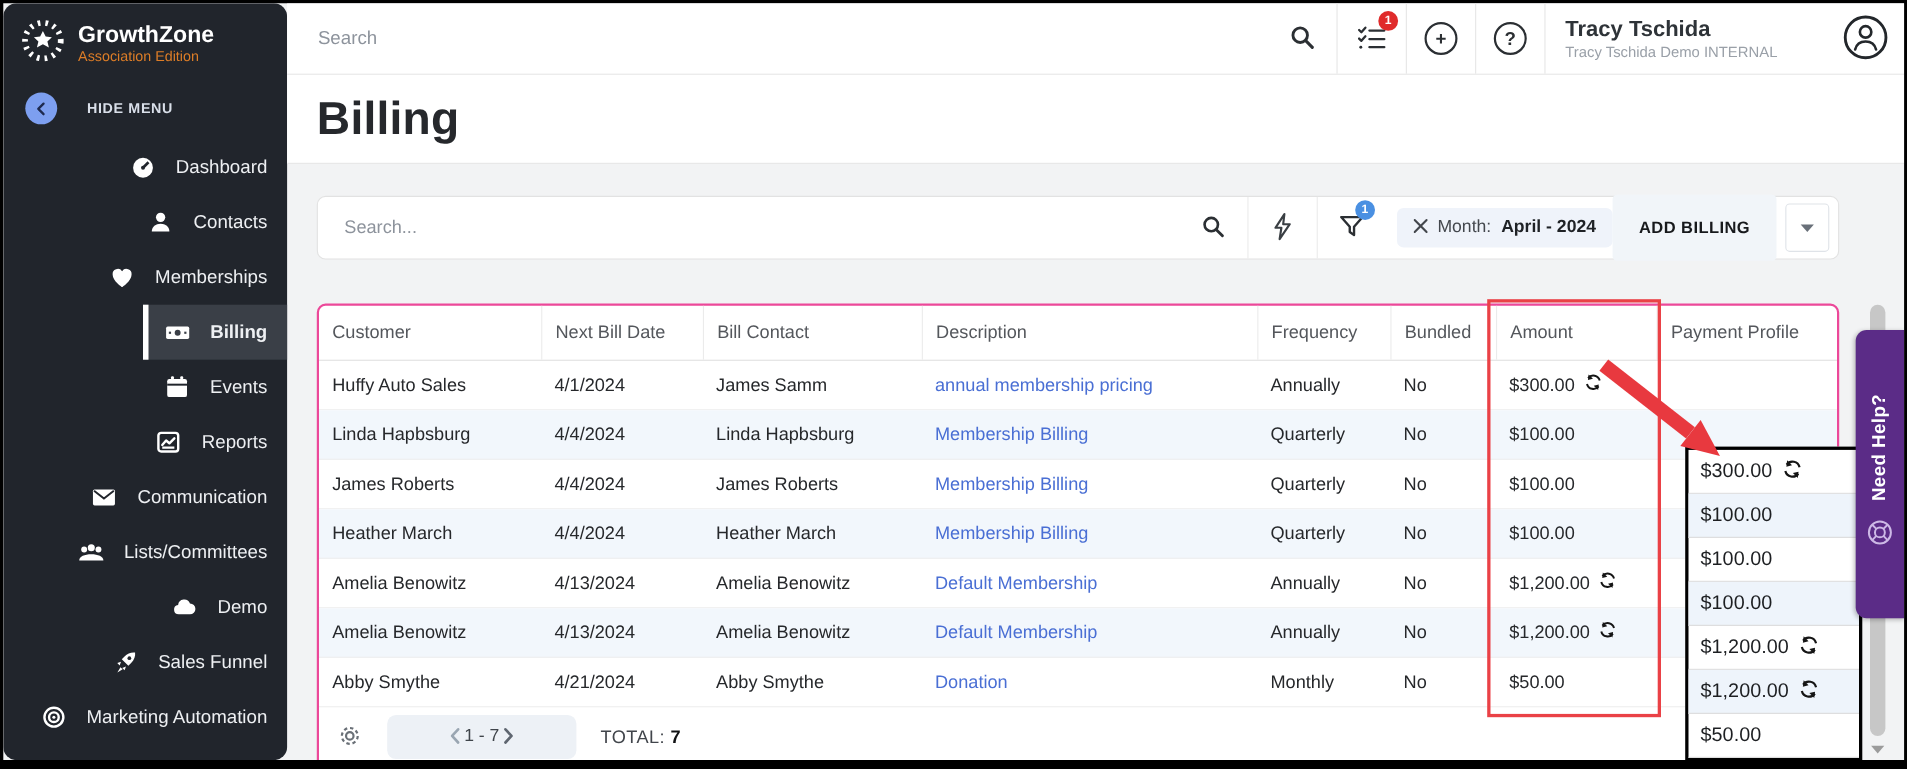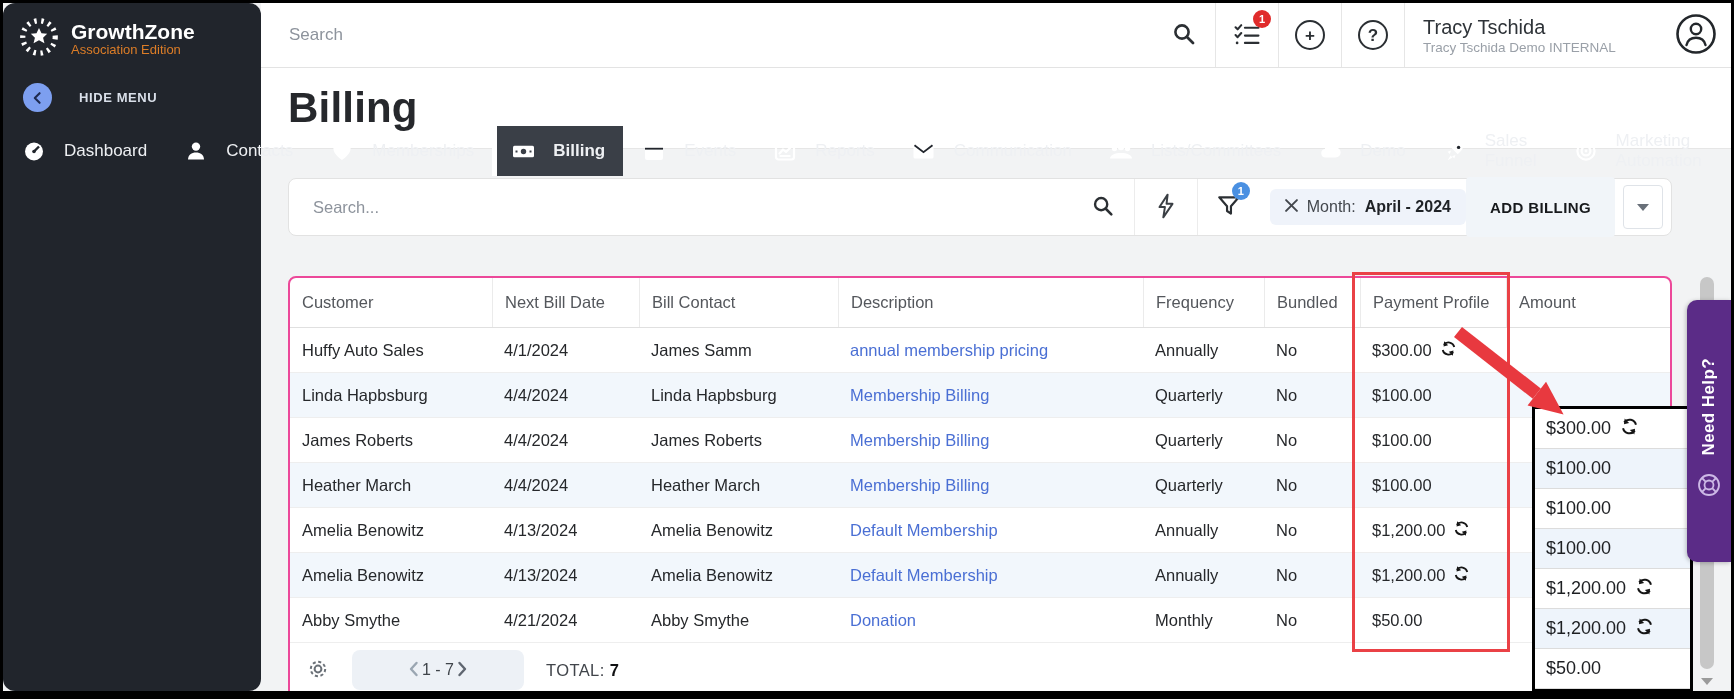--- a/index.html
+++ b/index.html
@@ -8,38 +8,38 @@
 
   
   .sidebar{width:258px;flex-shrink:0;background:#21252c;color:#f2f3f5;display:flex;flex-direction:column;border-radius:12px;}
   .brand{display:flex;align-items:center;gap:10px;padding:12px 10px 8px 14px;}
   .brand-text{line-height:1.12;}
   .brand-name{font-size:21px;font-weight:bold;color:#fff;}
   .brand-edition{font-size:13px;color:#dd7d27;}
   .hide-menu{display:flex;align-items:center;gap:27px;padding:12px 16px 8px 20px;cursor:pointer;}
   .hide-circle{width:29px;height:29px;border-radius:50%;background:#7d9ff0;display:flex;align-items:center;justify-content:center;}
   .hide-label{font-size:13px;font-weight:bold;color:#d9dfe9;letter-spacing:.6px;}
-  .nav{margin-top:6px;display:flex;flex-direction:row;}
+  .nav{margin-top:6px;display:flex;flex-direction:column;align-items:flex-end;}
   .nav-item{position:relative;display:flex;align-items:center;gap:17px;height:50px;padding:0 18px;font-size:17px;color:#eef0f3;cursor:pointer;}
   .nav-item.active{background:#3a3f47;font-weight:bold;}
   .nav-item.active::before{content:"";position:absolute;left:0;top:0;bottom:0;width:5px;background:#fff;}
   .nav-ic{width:26px;display:flex;justify-content:center;flex-shrink:0;}
 
   
   .main{flex:1;display:flex;flex-direction:column;min-width:0;}
   .topbar{height:64px;background:#fff;border-bottom:1px solid #e3e3e3;display:flex;align-items:center;flex-shrink:0;}
   .topbar-search{flex:1;border:0;outline:0;font-size:17px;color:#333;padding:0 10px 0 28px;background:transparent;}
   .topbar-search::placeholder{color:#8d939c;}
   .tb-btn{width:62px;height:64px;display:flex;align-items:center;justify-content:center;position:relative;cursor:pointer;background:none;border:none;padding:0;}
   .tb-sep{width:1px;height:64px;background:#e6e6e6;flex-shrink:0;}
   .badge{position:absolute;border-radius:50%;color:#fff;font-size:11px;font-weight:bold;display:flex;align-items:center;justify-content:center;}
   .badge-red{top:7px;right:7px;width:18px;height:18px;background:#e02b2b;}
   .circle-glyph{width:26px;height:26px;border:2px solid #2b2f33;border-radius:50%;display:flex;align-items:center;justify-content:center;font-size:17px;font-weight:bold;color:#2b2f33;line-height:1;}
   .user-block{padding:0 20px 0 18px;cursor:pointer;min-width:232px;}
-  .user-name{font-size:20px;font-weight:normal;color:#2e3338;line-height:1.2;}
+  .user-name{font-size:20px;font-weight:bold;color:#2e3338;line-height:1.2;}
   .user-account{font-size:13.5px;color:#9aa0a8;margin-top:1px;}
   .avatar-btn{background:none;border:none;margin-right:14px;cursor:pointer;padding:0;}
 
   .title-row{background:#fff;height:81px;border-bottom:1px solid #e6e6e6;display:flex;align-items:center;padding-left:27px;box-sizing:border-box;flex-shrink:0;}
   .page-title{font-size:42px;font-weight:bold;color:#26282c;margin:0;letter-spacing:.2px;}
 
   .content{flex:1;padding:29px 0 0 27px;}
 
   
   .filterbar{width:1384px;height:58px;background:#fff;border:1px solid #e2e2e2;border-radius:8px;display:flex;align-items:center;box-sizing:border-box;}
@@ -329,22 +329,22 @@
       </div>
 
       <div class="table-panel">
         <div class="trow thead">
           <div class="tcell">Customer</div>
           <div class="tcell">Next Bill Date</div>
           <div class="tcell">Bill Contact</div>
           <div class="tcell">Description</div>
           <div class="tcell">Frequency</div>
           <div class="tcell">Bundled</div>
+          <div class="tcell">Amount</div>
           <div class="tcell">Payment Profile</div>
-          <div class="tcell">Amount</div>
         </div>
 
         <div class="trow tbody-row">
           <div class="tcell">Huffy Auto Sales</div>
           <div class="tcell">4/1/2024</div>
           <div class="tcell">James Samm</div>
           <div class="tcell">
               <a class="link">annual membership pricing</a>
             </div>
           <div class="tcell">Annually</div>

